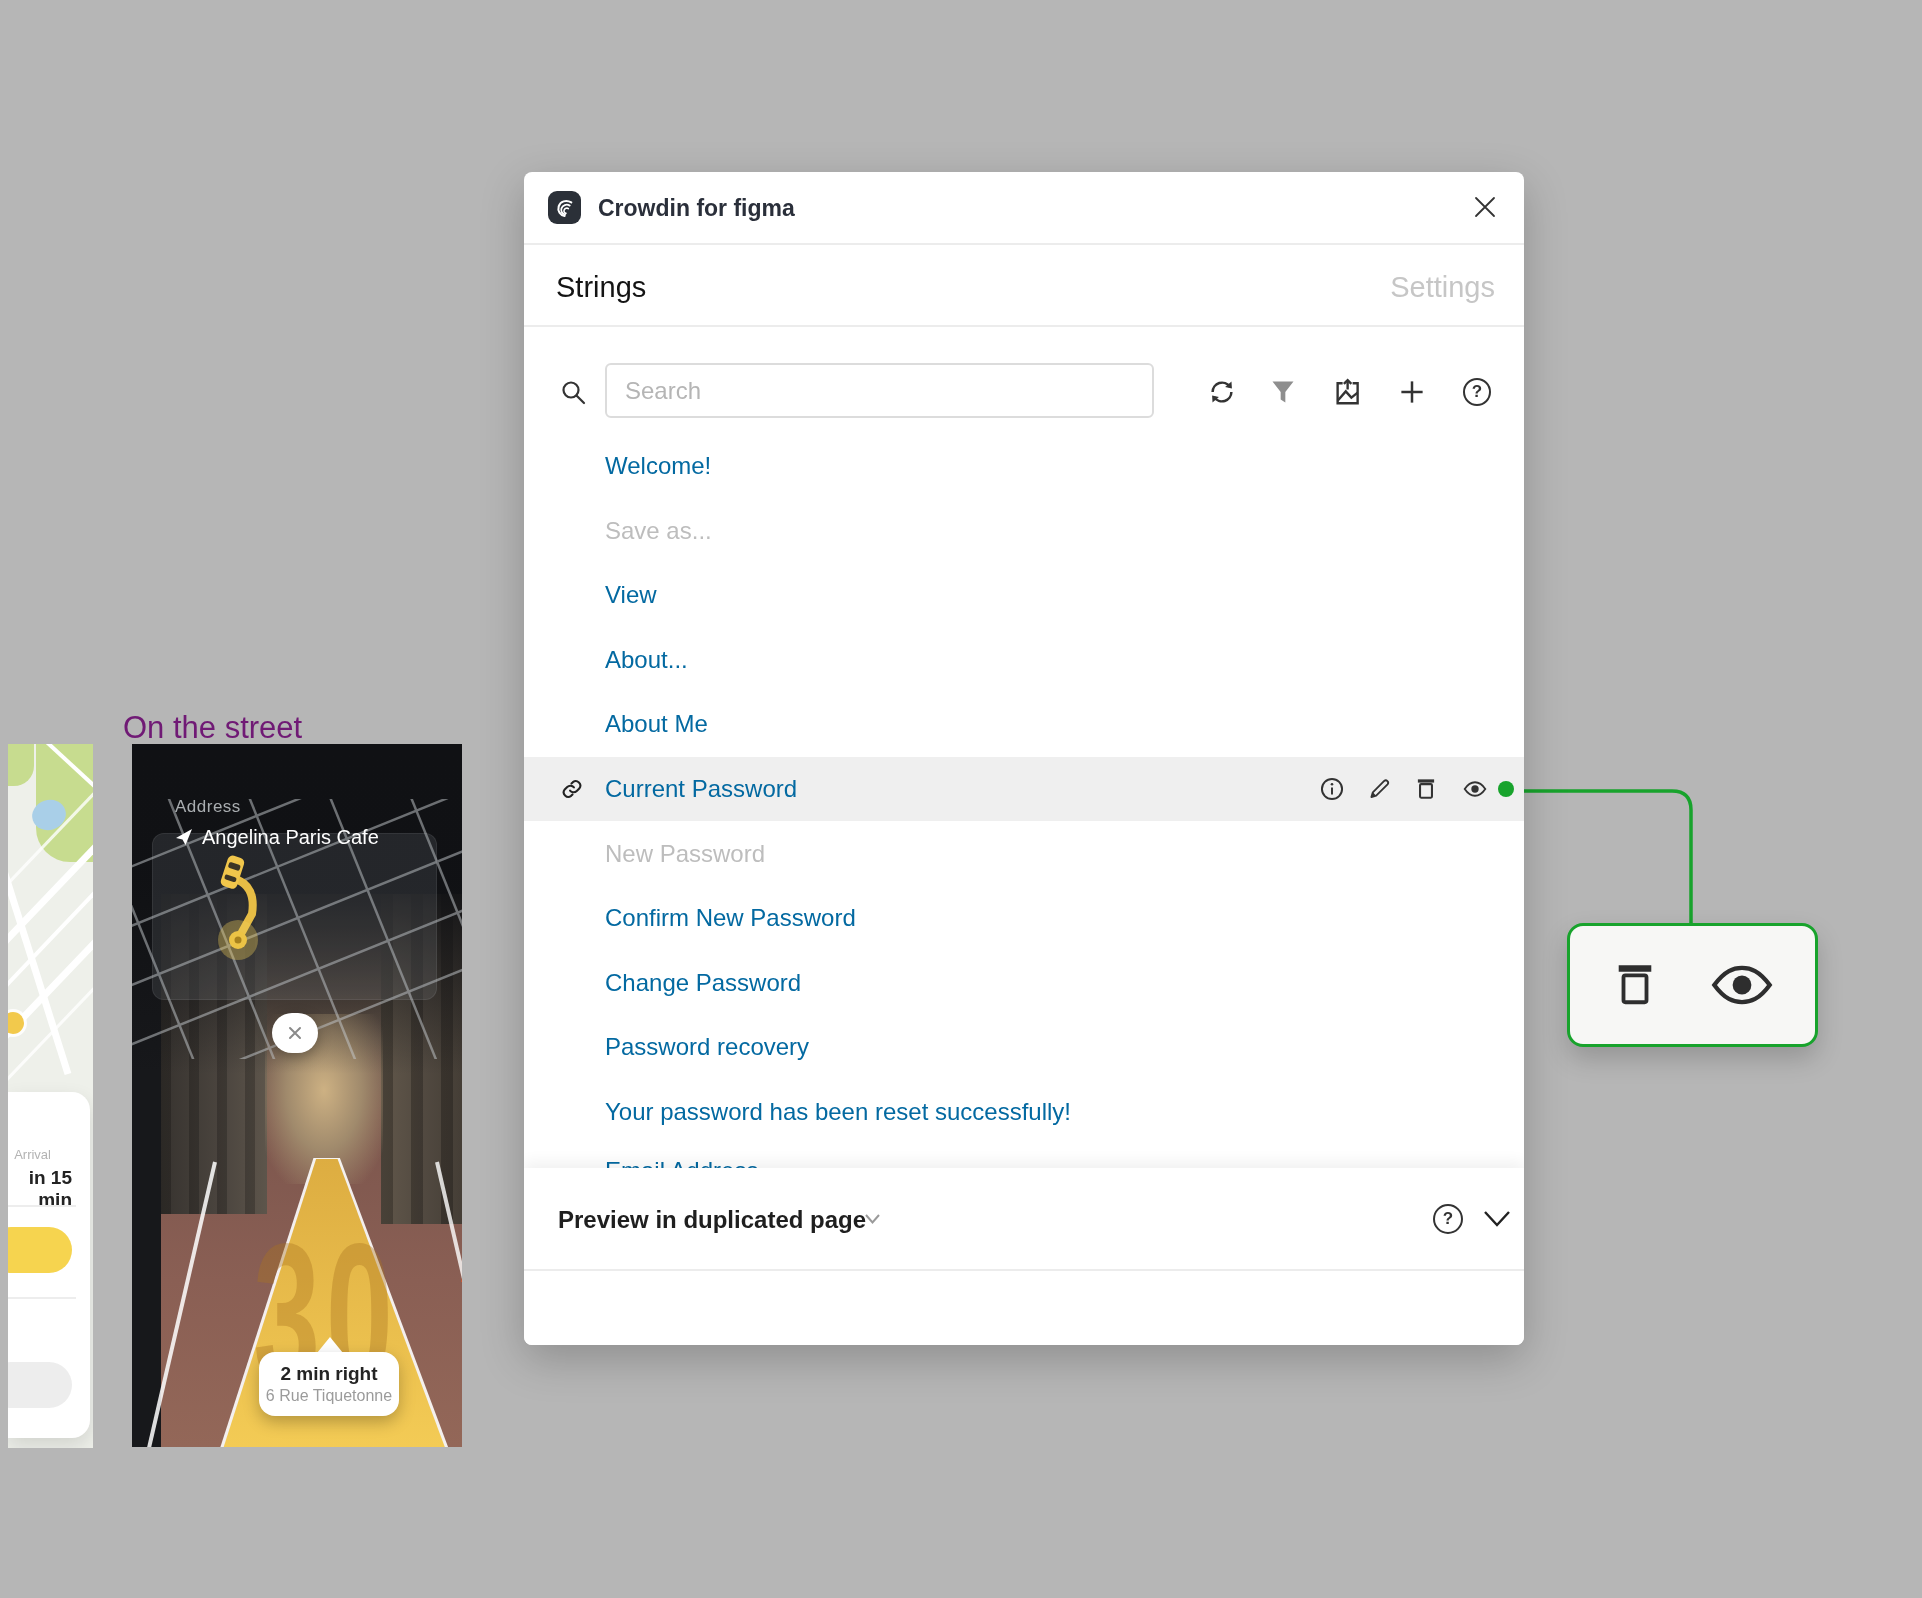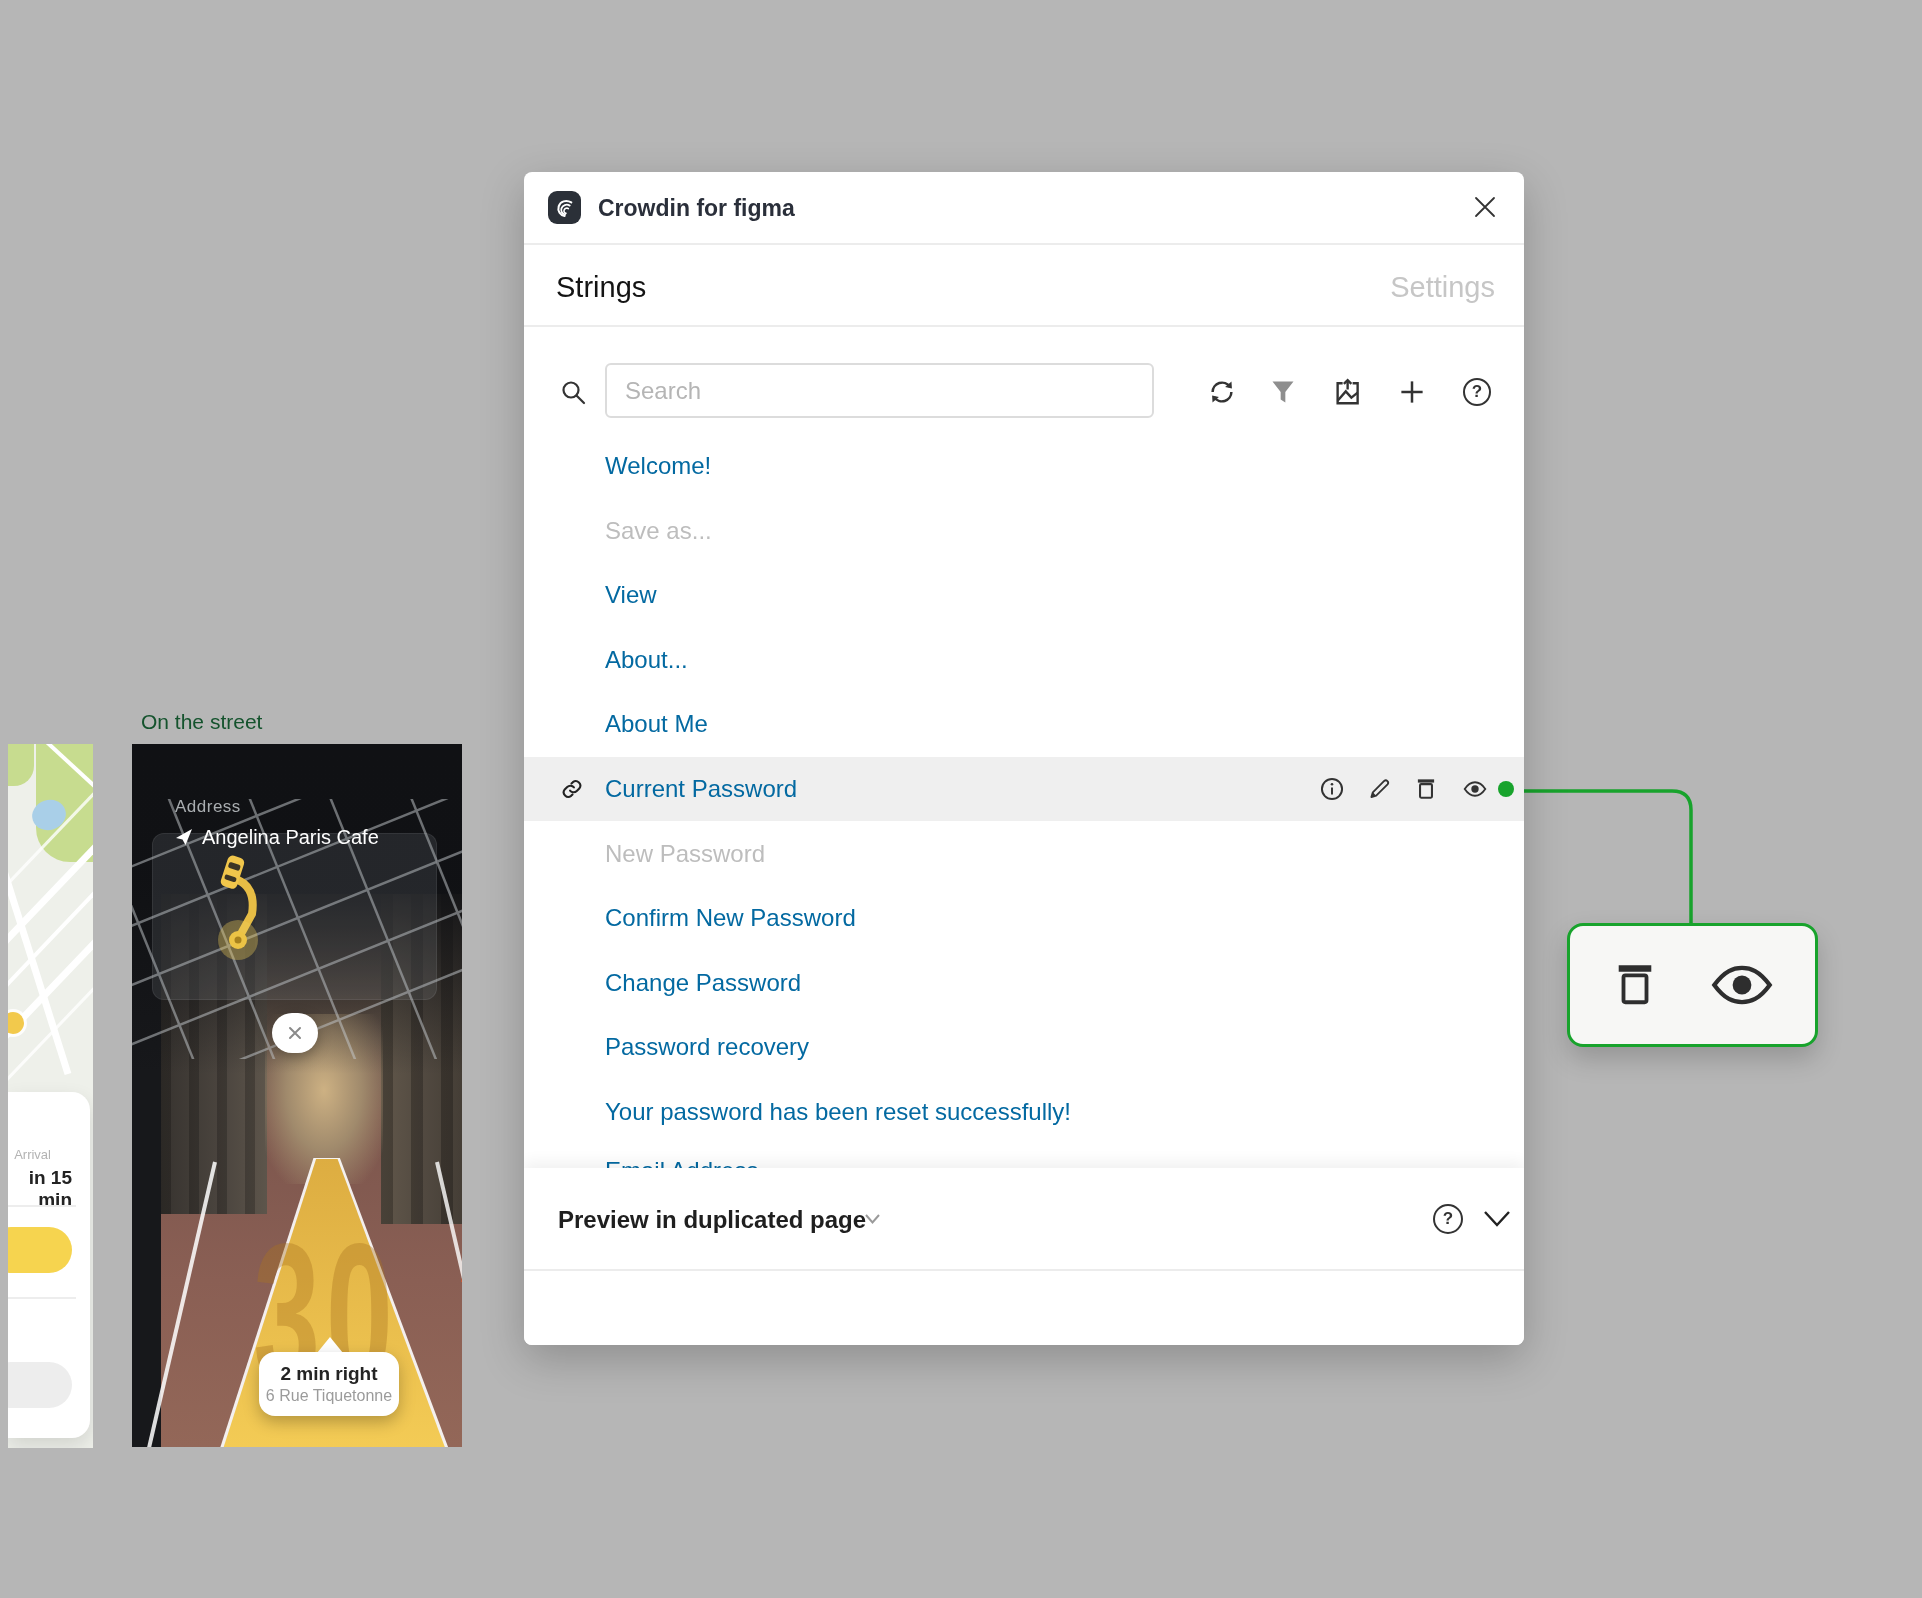--- a/index.html
+++ b/index.html
@@ -1,20 +1,20 @@
 <!DOCTYPE html>
 <html><head>
 <meta charset="utf-8">
 <style>
   html,body{margin:0;padding:0;background:#9e9e9e;}
   *{box-sizing:border-box;font-family:"Liberation Sans", sans-serif;}
   .canvas{position:relative;width:1922px;height:1598px;background:#b6b6b6;overflow:hidden;}
 
   
-  .artboard-label{position:absolute;left:141px;top:710px;font-size:21px;color:#14532d;}
+  .artboard-label{position:absolute;left:123px;top:710px;font-size:31px;color:#701a75;}
 
   
   .frame-map{position:absolute;left:8px;top:744px;width:85px;height:704px;background:#eef0ea;overflow:hidden;}
   .map-green-a{position:absolute;left:28px;top:0;width:60px;height:118px;background:#c7dc8f;border-bottom-left-radius:34px;}
   .map-green-b{position:absolute;left:0;top:0;width:26px;height:42px;background:#c7dc8f;border-bottom-right-radius:20px;}
   .map-pond{position:absolute;left:24px;top:56px;width:34px;height:30px;background:#a9cfe8;border-radius:50%;transform:rotate(-18deg);}
   .map-roads{position:absolute;inset:0;}
   .map-dot{position:absolute;left:-6px;top:268px;width:22px;height:22px;border-radius:50%;background:#f2c94c;box-shadow:0 0 0 3px rgba(255,255,255,.85);}
   .map-card{position:absolute;left:0;top:348px;width:82px;height:346px;background:#fff;border-radius:0 18px 18px 0;box-shadow:0 8px 20px rgba(0,0,0,.12);}
   .arrival-label{position:absolute;left:0;top:403px;width:43px;text-align:right;font-size:13px;color:#b3b3b3;}

